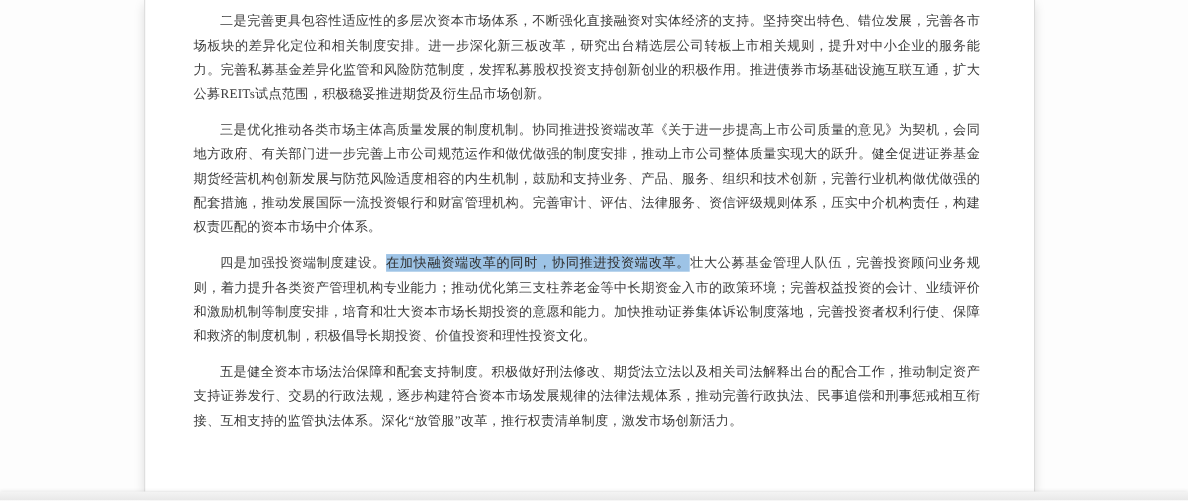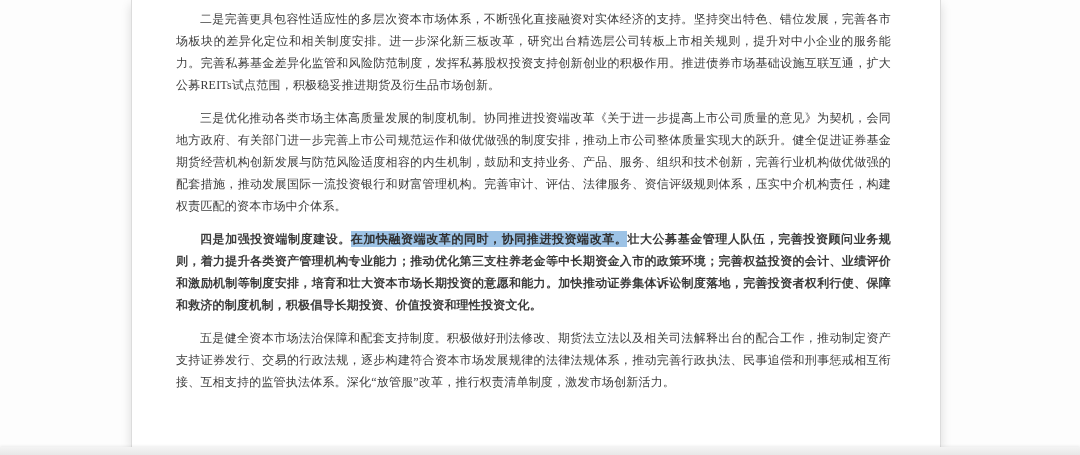--- a/index.html
+++ b/index.html
@@ -54,18 +54,18 @@
     box-shadow: 0 -1px 3px rgba(0,0,0,0.07);
   }
 </style>
 </head>
 <body>
 
 <div class="viewport">
   <div class="page">
     <p class="para" style="color: rgb(60, 60, 60);">二是完善更具包容性适应性的多层次资本市场体系，不断强化直接融资对实体经济的支持。坚持突出特色、错位发展，完善各市场板块的差异化定位和相关制度安排。进一步深化新三板改革，研究出台精选层公司转板上市相关规则，提升对中小企业的服务能力。完善私募基金差异化监管和风险防范制度，发挥私募股权投资支持创新创业的积极作用。推进债券市场基础设施互联互通，扩大公募REITs试点范围，积极稳妥推进期货及衍生品市场创新。</p>
     <p class="para" style="color: rgb(60, 60, 60);">三是优化推动各类市场主体高质量发展的制度机制。协同推进投资端改革《关于进一步提高上市公司质量的意见》为契机，会同地方政府、有关部门进一步完善上市公司规范运作和做优做强的制度安排，推动上市公司整体质量实现大的跃升。健全促进证券基金期货经营机构创新发展与防范风险适度相容的内生机制，鼓励和支持业务、产品、服务、组织和技术创新，完善行业机构做优做强的配套措施，推动发展国际一流投资银行和财富管理机构。完善审计、评估、法律服务、资信评级规则体系，压实中介机构责任，构建权责匹配的资本市场中介体系。</p>
-    <p class="para" style="color: rgb(60, 60, 60); font-weight: bold;"><span>四是加强投资端制度建设。</span><mark class="selection" style="background: rgb(157, 195, 230);">在加快融资端改革的同时，协同推进投资端改革。</mark><span>壮大公募基金管理人队伍，完善投资顾问业务规则，着力提升各类资产管理机构专业能力；推动优化第三支柱养老金等中长期资金入市的政策环境；完善权益投资的会计、业绩评价和激励机制等制度安排，培育和壮大资本市场长期投资的意愿和能力。加快推动证券集体诉讼制度落地，完善投资者权利行使、保障和救济的制度机制，积极倡导长期投资、价值投资和理性投资文化。</span></p>
+    <p class="para" style="color: rgb(60, 60, 60);"><span>四是加强投资端制度建设。</span><mark class="selection" style="background: rgb(157, 195, 230);">在加快融资端改革的同时，协同推进投资端改革。</mark><span>壮大公募基金管理人队伍，完善投资顾问业务规则，着力提升各类资产管理机构专业能力；推动优化第三支柱养老金等中长期资金入市的政策环境；完善权益投资的会计、业绩评价和激励机制等制度安排，培育和壮大资本市场长期投资的意愿和能力。加快推动证券集体诉讼制度落地，完善投资者权利行使、保障和救济的制度机制，积极倡导长期投资、价值投资和理性投资文化。</span></p>
     <p class="para" style="color: rgb(60, 60, 60);">五是健全资本市场法治保障和配套支持制度。积极做好刑法修改、期货法立法以及相关司法解释出台的配合工作，推动制定资产支持证券发行、交易的行政法规，逐步构建符合资本市场发展规律的法律法规体系，推动完善行政执法、民事追偿和刑事惩戒相互衔接、互相支持的监管执法体系。深化“放管服”改革，推行权责清单制度，激发市场创新活力。</p>
 
   </div>
   <div class="bottom-shadow-bar"></div>
 </div>
 
 </body></html>

